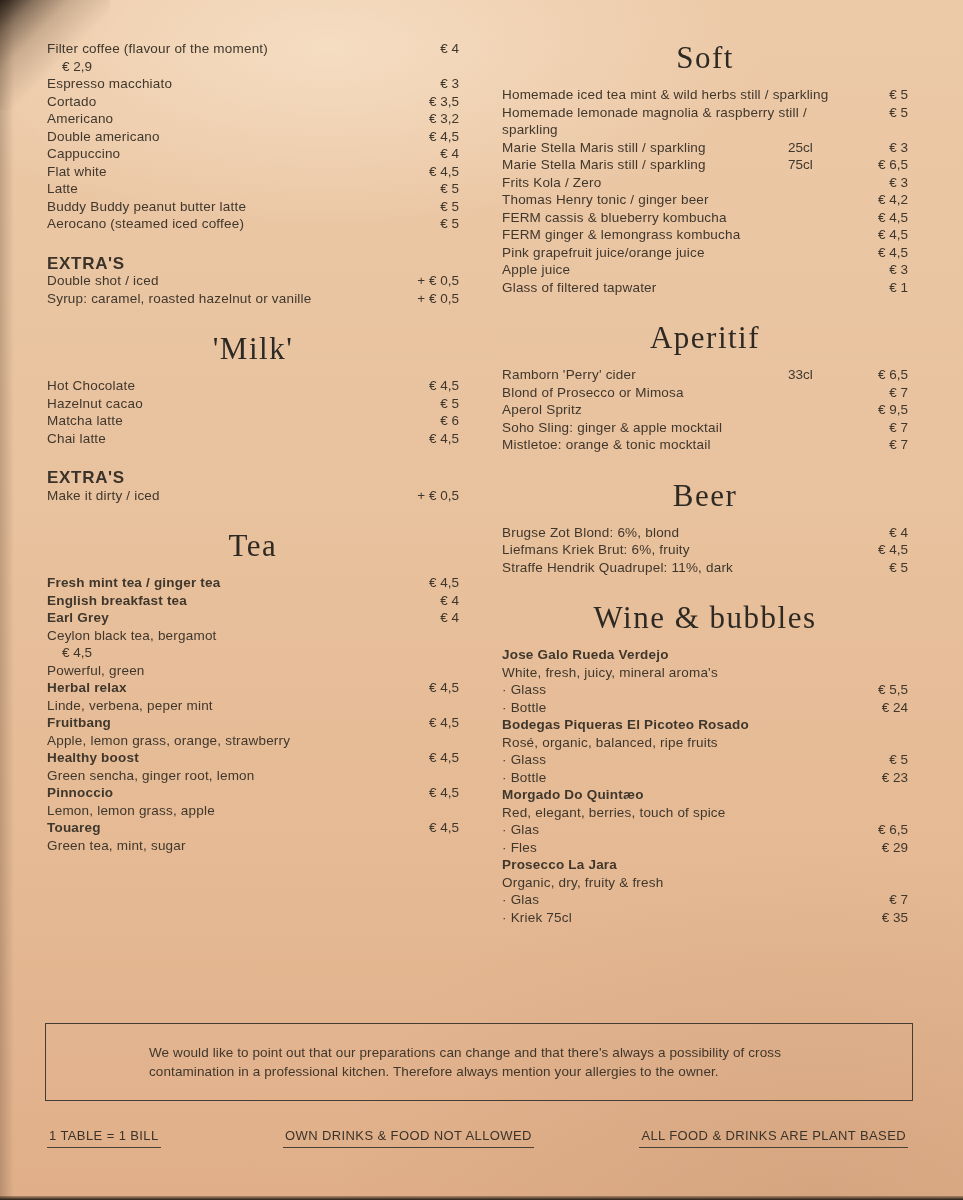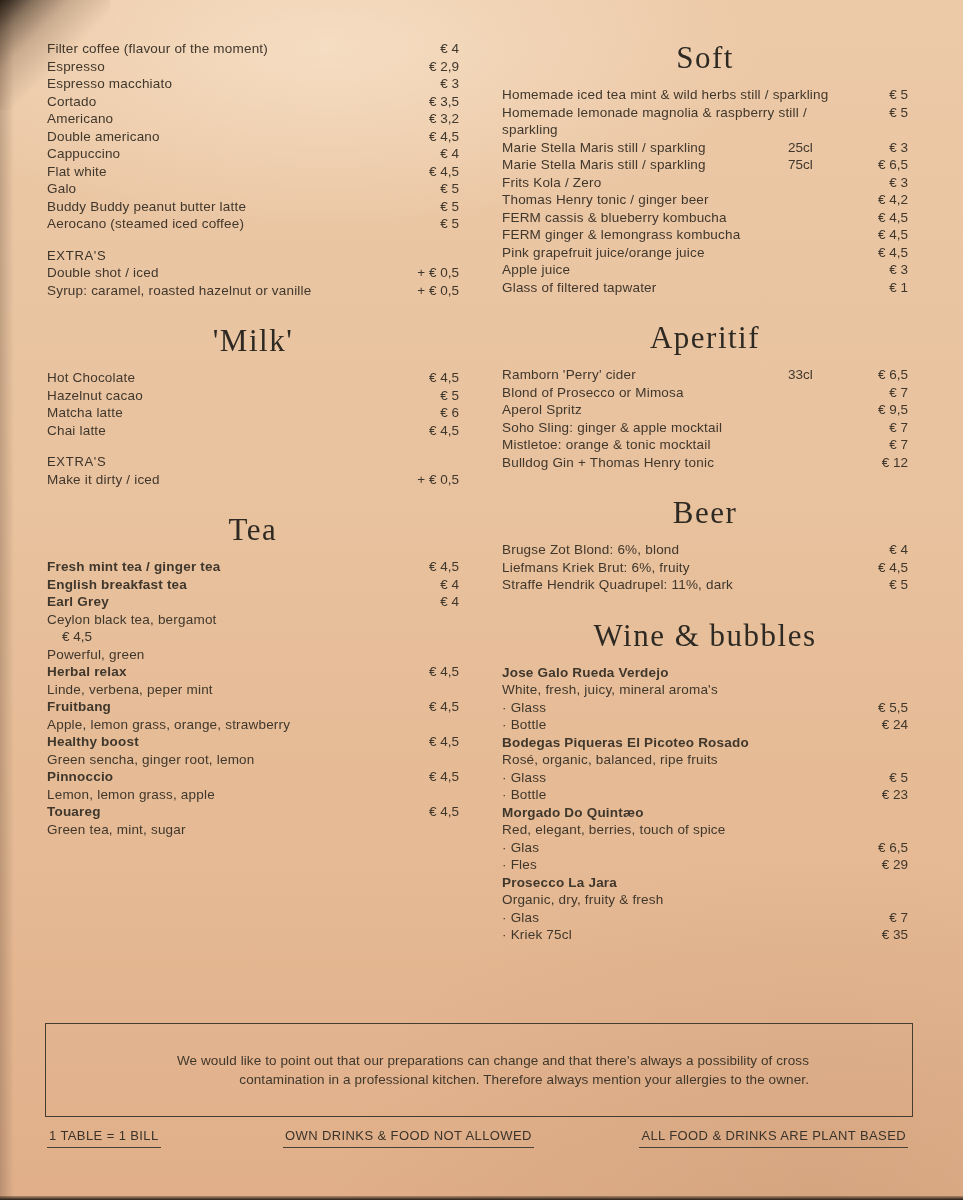--- a/index.html
+++ b/index.html
@@ -40,37 +40,37 @@
     font-weight:400;
     font-size:31px;
     line-height:36px;
     letter-spacing:1.5px;
     text-align:center;
     color:#2e2a23;
     margin:24px 0 10px 0;
   }
   .menu-section:first-child .display-title { margin-top:0; }
   .caps-title {
-    font-size:13px; line-height:17.5px;
-    font-weight:400; letter-spacing:0.7px;
-    margin-top:14px;
+    font-size:17px; line-height:17.5px;
+    font-weight:700; letter-spacing:0.7px;
+    margin-top:22px;
     color:#3b332a;
   }
   .row { display:flex; align-items:baseline; font-size:13.5px; line-height:17.5px; }
   .item-name { flex:1 1 auto; letter-spacing:0.2px; }
   .item-name.bold { font-weight:700; }
   .item-size { flex:0 0 auto; width:75px; text-align:left; }
   .item-price { flex:0 0 auto; min-width:45px; text-align:right; white-space:nowrap; }
   .item-desc { font-size:13.5px; line-height:17.5px; letter-spacing:0.2px; }
 
   .notice-box {
-    position:absolute; left:45px; right:50px; top:1023px; height:94px;
+    position:absolute; left:45px; right:50px; top:1023px; height:78px;
     border:1.5px solid #463d32;
     display:flex; align-items:center; justify-content:center;
-    text-align:right;
+    text-align:left;
   }
   .notice-text {
     max-width:660px;
     font-size:13.5px; line-height:19px; letter-spacing:0.1px;
   }
 
   .footer-note {
     position:absolute; top:1128px;
     font-size:13px; line-height:15px; letter-spacing:0.4px;
     padding:0 2px 4px 2px;
@@ -90,21 +90,20 @@
   <div class="left-edge-shade"></div>
 
   <div class="col col-left">
       <section class="menu-section">
         <div class="item-list">
           <div class="row">
             <span class="item-name">Filter coffee (flavour of the moment)</span>
             <span class="item-price">€ 4</span>
           </div>
           <div class="row">
-            <span class="item-name">Espresso</span>
             <span class="item-price">€ 2,9</span>
           </div>
           <div class="row">
             <span class="item-name">Espresso macchiato</span>
             <span class="item-price">€ 3</span>
           </div>
           <div class="row">
             <span class="item-name">Cortado</span>
             <span class="item-price">€ 3,5</span>
           </div>
@@ -118,21 +117,21 @@
           </div>
           <div class="row">
             <span class="item-name">Cappuccino</span>
             <span class="item-price">€ 4</span>
           </div>
           <div class="row">
             <span class="item-name">Flat white</span>
             <span class="item-price">€ 4,5</span>
           </div>
           <div class="row">
-            <span class="item-name">Galo</span>
+            <span class="item-name">Latte</span>
             <span class="item-price">€ 5</span>
           </div>
           <div class="row">
             <span class="item-name">Buddy Buddy peanut butter latte</span>
             <span class="item-price">€ 5</span>
           </div>
           <div class="row">
             <span class="item-name">Aerocano (steamed iced coffee)</span>
             <span class="item-price">€ 5</span>
           </div>
@@ -298,24 +297,20 @@
             <span class="item-price">€ 9,5</span>
           </div>
           <div class="row">
             <span class="item-name">Soho Sling: ginger &amp; apple mocktail</span>
             <span class="item-price">€ 7</span>
           </div>
           <div class="row">
             <span class="item-name">Mistletoe: orange &amp; tonic mocktail</span>
             <span class="item-price">€ 7</span>
           </div>
-          <div class="row">
-            <span class="item-name">Bulldog Gin + Thomas Henry tonic</span>
-            <span class="item-price">€ 12</span>
-          </div>
         </div>
       </section>
       <section class="menu-section">
         <div class="display-title">Beer</div>
         <div class="item-list">
           <div class="row">
             <span class="item-name">Brugse Zot Blond: 6%, blond</span>
             <span class="item-price">€ 4</span>
           </div>
           <div class="row">

